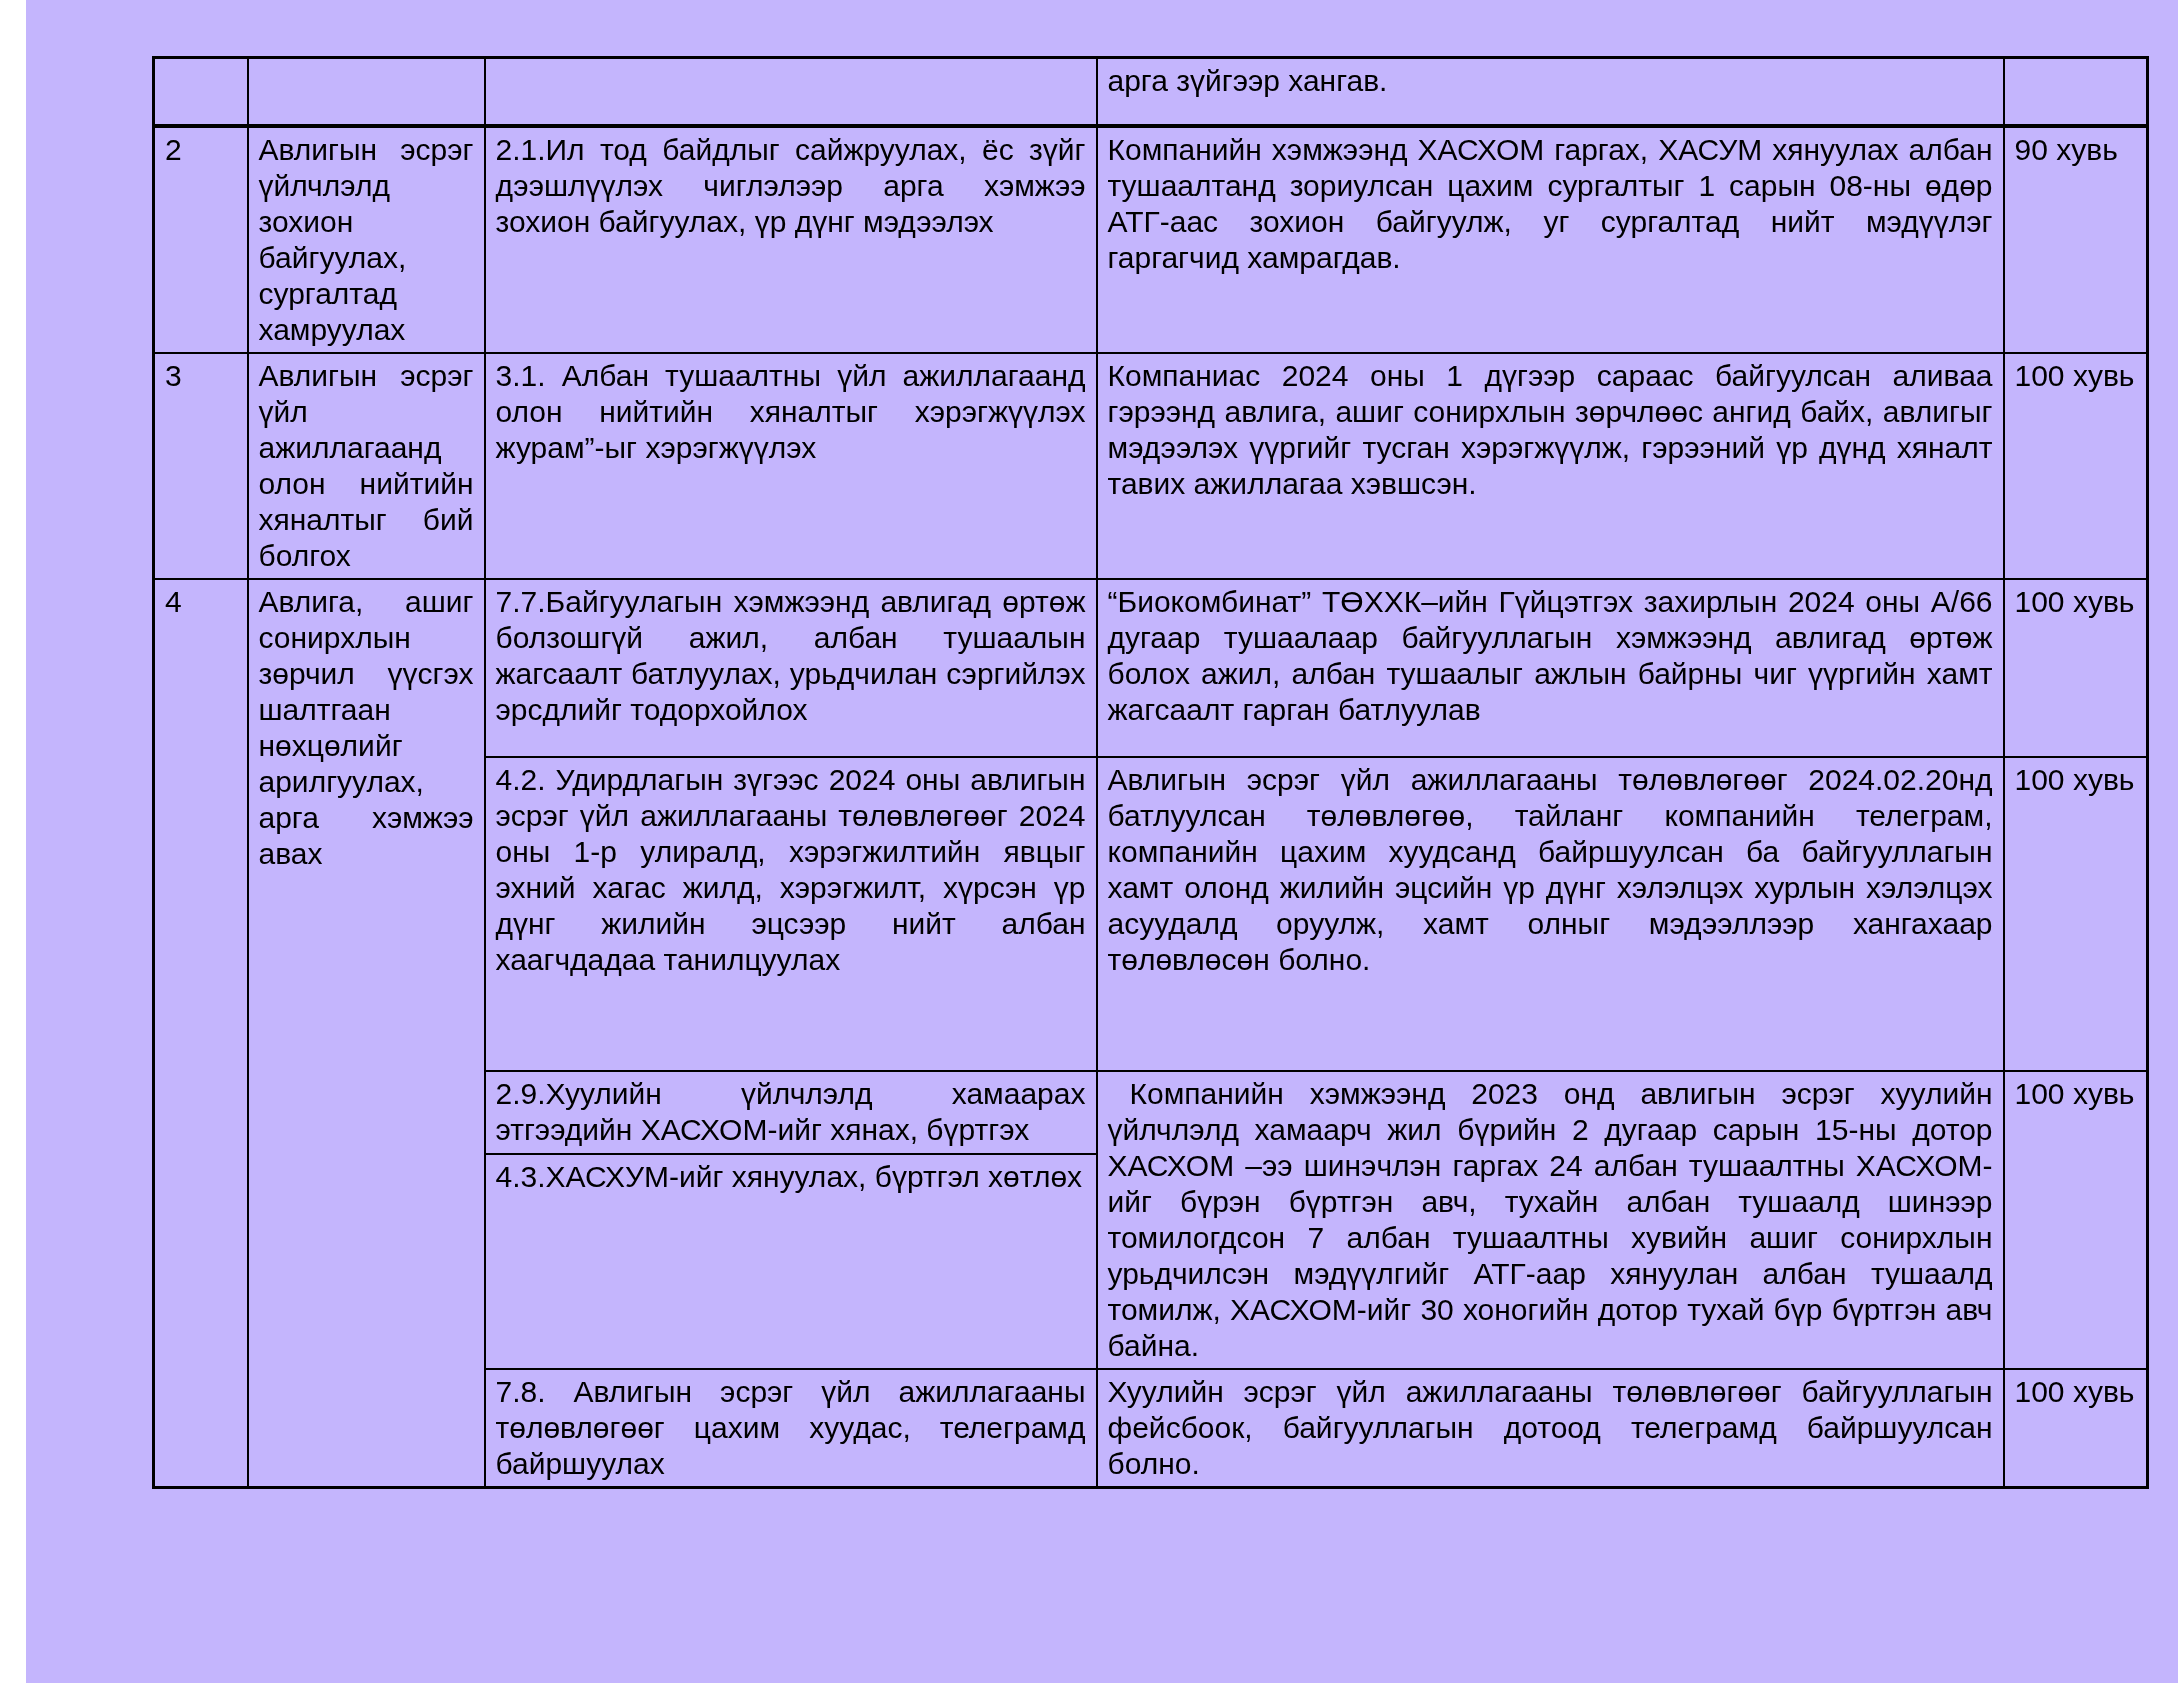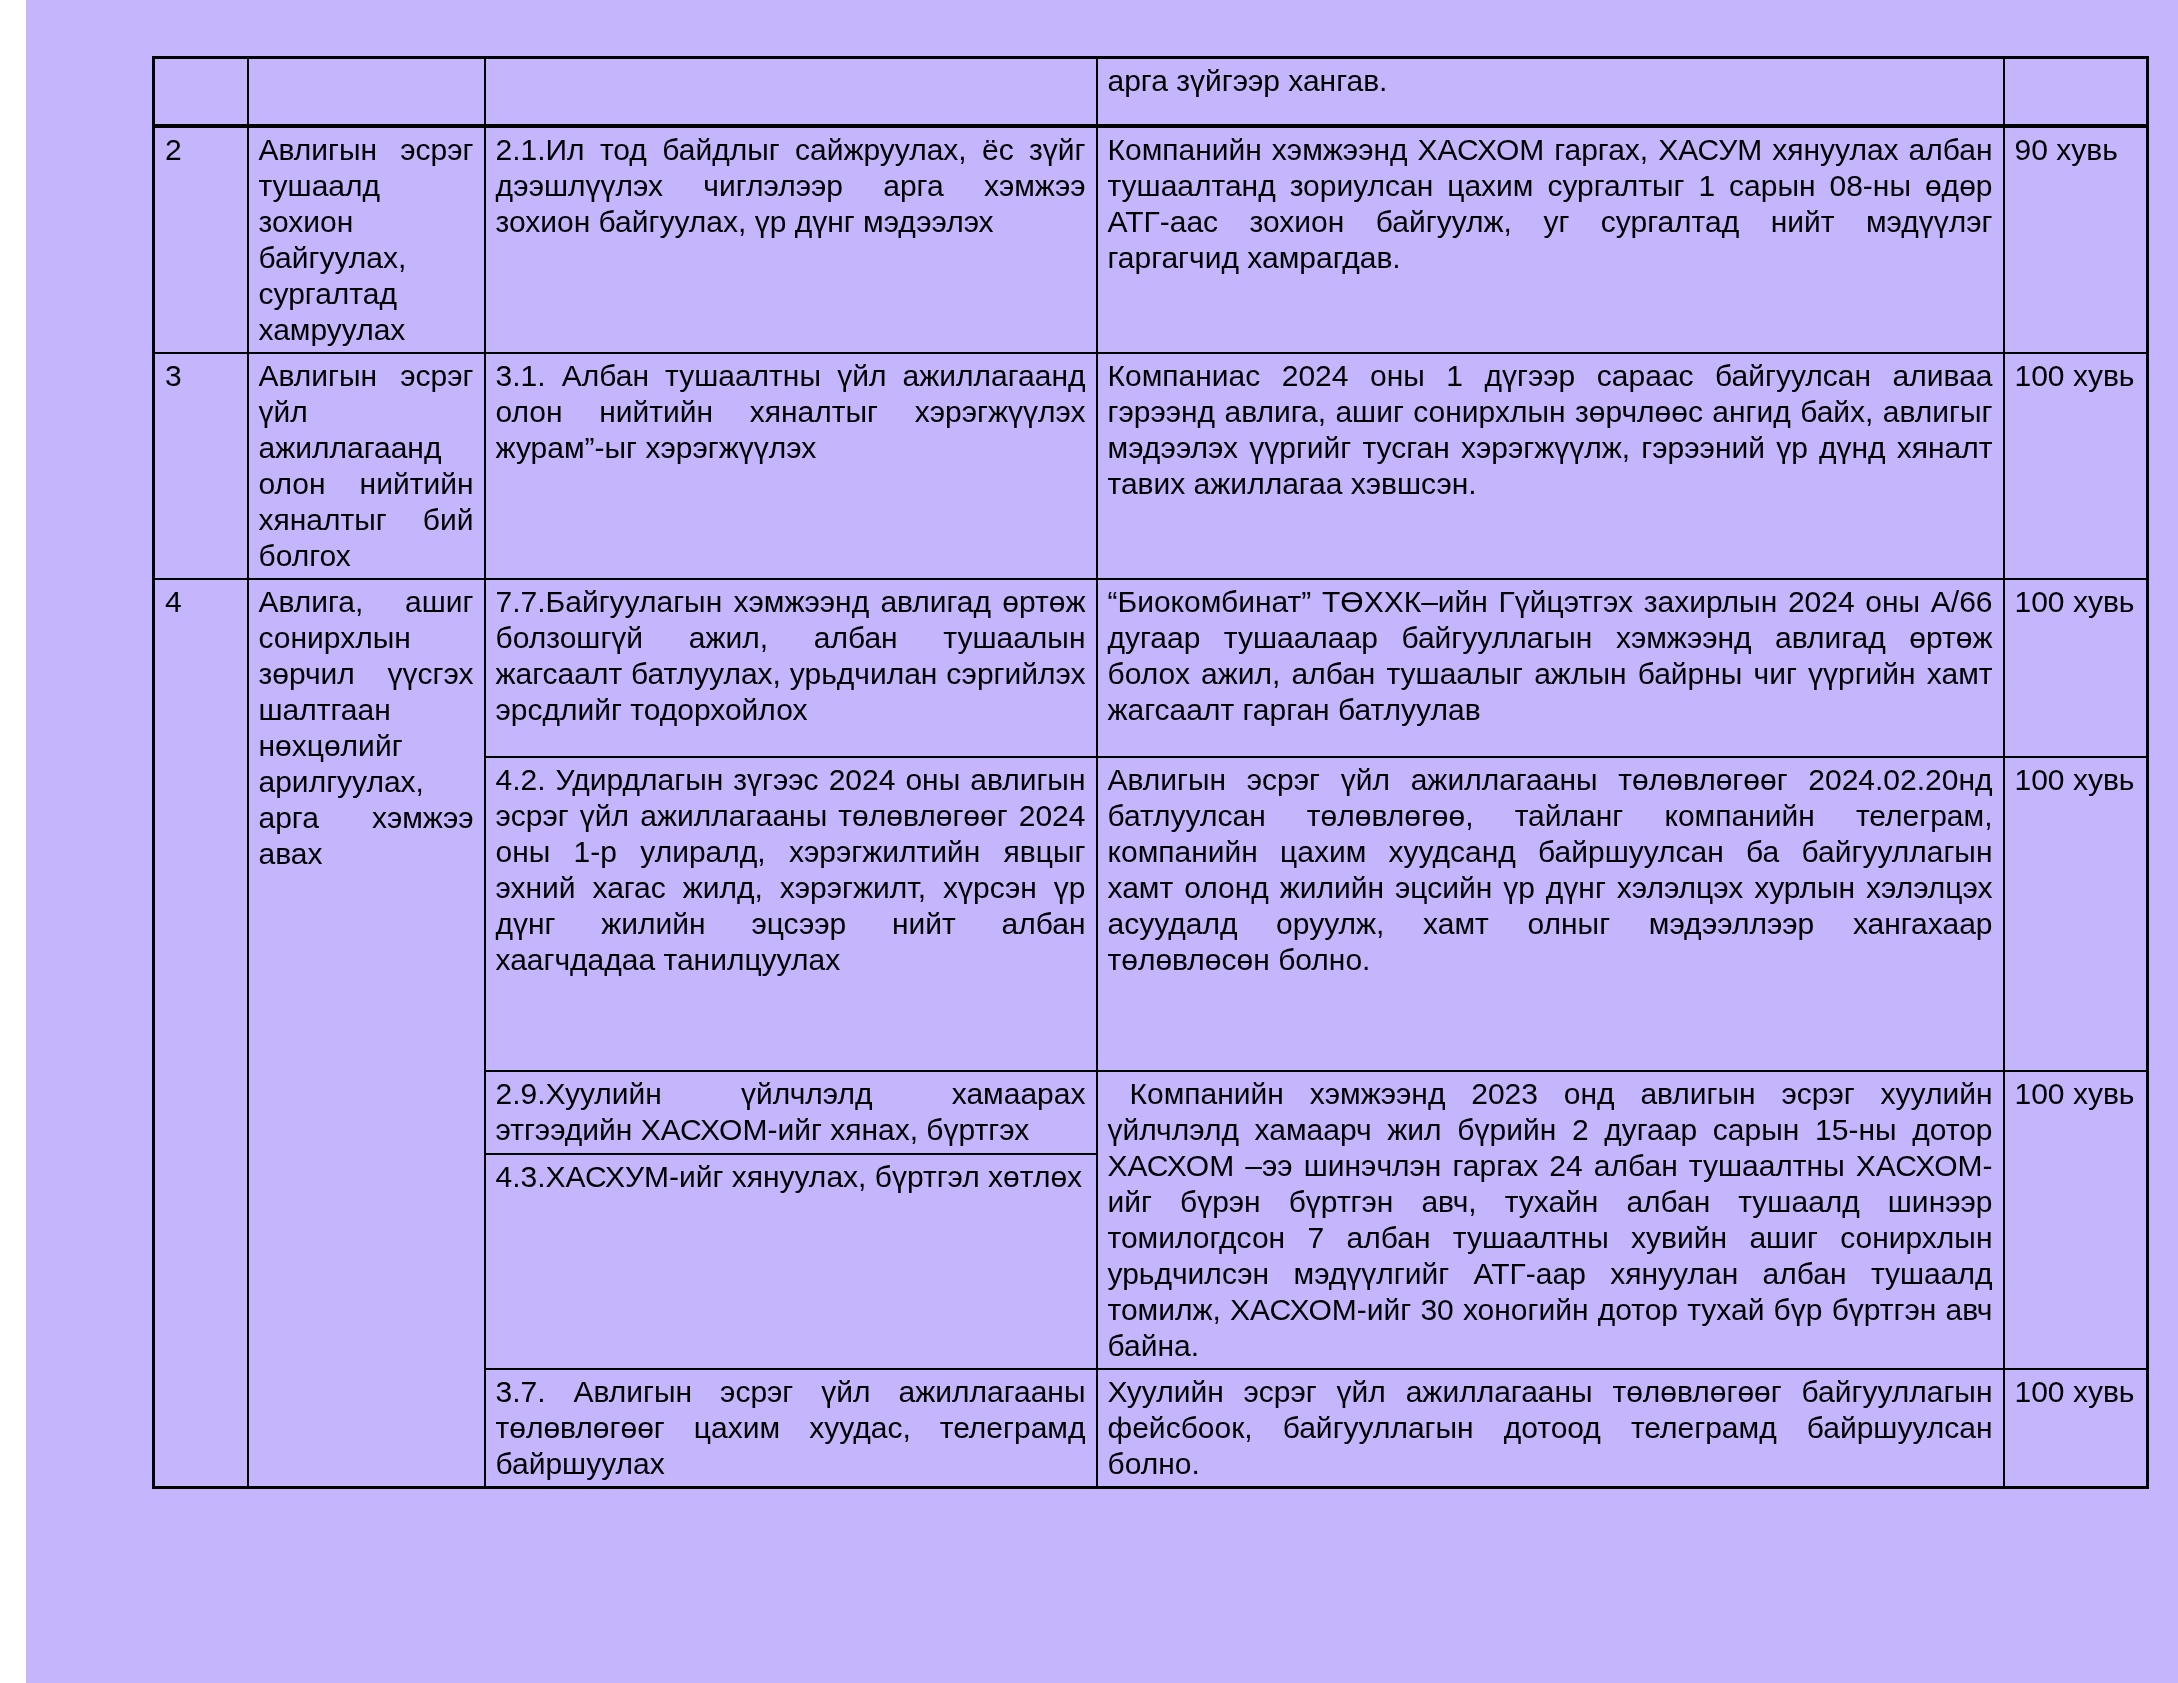--- a/index.html
+++ b/index.html
@@ -67,21 +67,21 @@
         <tr class="cont-row" style="height:68px">
       <td class="c-num"></td>
       <td class="c-cat"></td>
       <td class="c-act"></td>
       <td class="c-res">арга зүйгээр хангав.</td>
       <td class="c-pct"></td>
     </tr>
 
     <tr style="height:212px">
       <td class="c-num">2</td>
-      <td class="c-cat">Авлигын эсрэг тушаалд зохион байгуулах, сургалтад хамруулах</td>
+      <td class="c-cat">Авлигын эсрэг үйлчлэлд зохион байгуулах, сургалтад хамруулах</td>
       <td class="c-act va-bottom">2.1.Ил тод байдлыг сайжруулах, ёс зүйг дээшлүүлэх чиглэлээр арга хэмжээ зохион байгуулах, үр дүнг мэдээлэх</td>
       <td class="c-res">Компанийн хэмжээнд ХАСХОМ гаргах, ХАСУМ хянуулах албан тушаалтанд зориулсан цахим сургалтыг 1 сарын 08-ны өдөр АТГ-аас зохион байгуулж, уг сургалтад нийт мэдүүлэг гаргагчид хамрагдав.</td>
       <td class="c-pct">90 хувь</td>
     </tr>
 
     <tr style="height:218px">
       <td class="c-num">3</td>
       <td class="c-cat">Авлигын эсрэг үйл ажиллагаанд олон нийтийн хяналтыг бий болгох</td>
       <td class="c-act va-middle">3.1. Албан тушаалтны үйл ажиллагаанд олон нийтийн хяналтыг хэрэгжүүлэх журам”-ыг хэрэгжүүлэх</td>
       <td class="c-res">Компаниас 2024 оны 1 дүгээр сараас байгуулсан аливаа гэрээнд авлига, ашиг сонирхлын зөрчлөөс ангид байх, авлигыг мэдээлэх үүргийг тусган хэрэгжүүлж, гэрээний үр дүнд хяналт тавих ажиллагаа хэвшсэн.</td>
@@ -105,20 +105,20 @@
     <tr style="height:61px">
       <td class="c-act cell-tight">2.9.Хуулийн үйлчлэлд хамаарах этгээдийн ХАСХОМ-ийг хянах, бүртгэх</td>
       <td class="c-res lh-tight indent-first" rowspan="2">Компанийн хэмжээнд 2023 онд авлигын эсрэг хуулийн үйлчлэлд хамаарч жил бүрийн 2 дугаар сарын 15-ны дотор ХАСХОМ –ээ шинэчлэн гаргах 24 албан тушаалтны ХАСХОМ-ийг бүрэн бүртгэн авч, тухайн албан тушаалд шинээр томилогдсон 7 албан тушаалтны хувийн ашиг сонирхлын урьдчилсэн мэдүүлгийг АТГ-аар хянуулан албан тушаалд томилж, ХАСХОМ-ийг 30 хоногийн дотор тухай бүр бүртгэн авч байна.</td>
       <td class="c-pct" rowspan="2">100 хувь</td>
     </tr>
     <tr style="height:209px">
       <td class="c-act">4.3.ХАСХУМ-ийг хянуулах, бүртгэл хөтлөх</td>
     </tr>
 
     <tr style="height:106px">
-      <td class="c-act">3.7. Авлигын эсрэг үйл ажиллагааны төлөвлөгөөг цахим хуудас, телеграмд байршуулах</td>
+      <td class="c-act">7.8. Авлигын эсрэг үйл ажиллагааны төлөвлөгөөг цахим хуудас, телеграмд байршуулах</td>
       <td class="c-res">Хуулийн эсрэг үйл ажиллагааны төлөвлөгөөг байгууллагын фейсбоок, байгууллагын дотоод телеграмд байршуулсан болно.</td>
       <td class="c-pct pct-tight">100 хувь</td>
     </tr>
   </tbody>
     </table>
 </div>
 
 
 </body></html>

